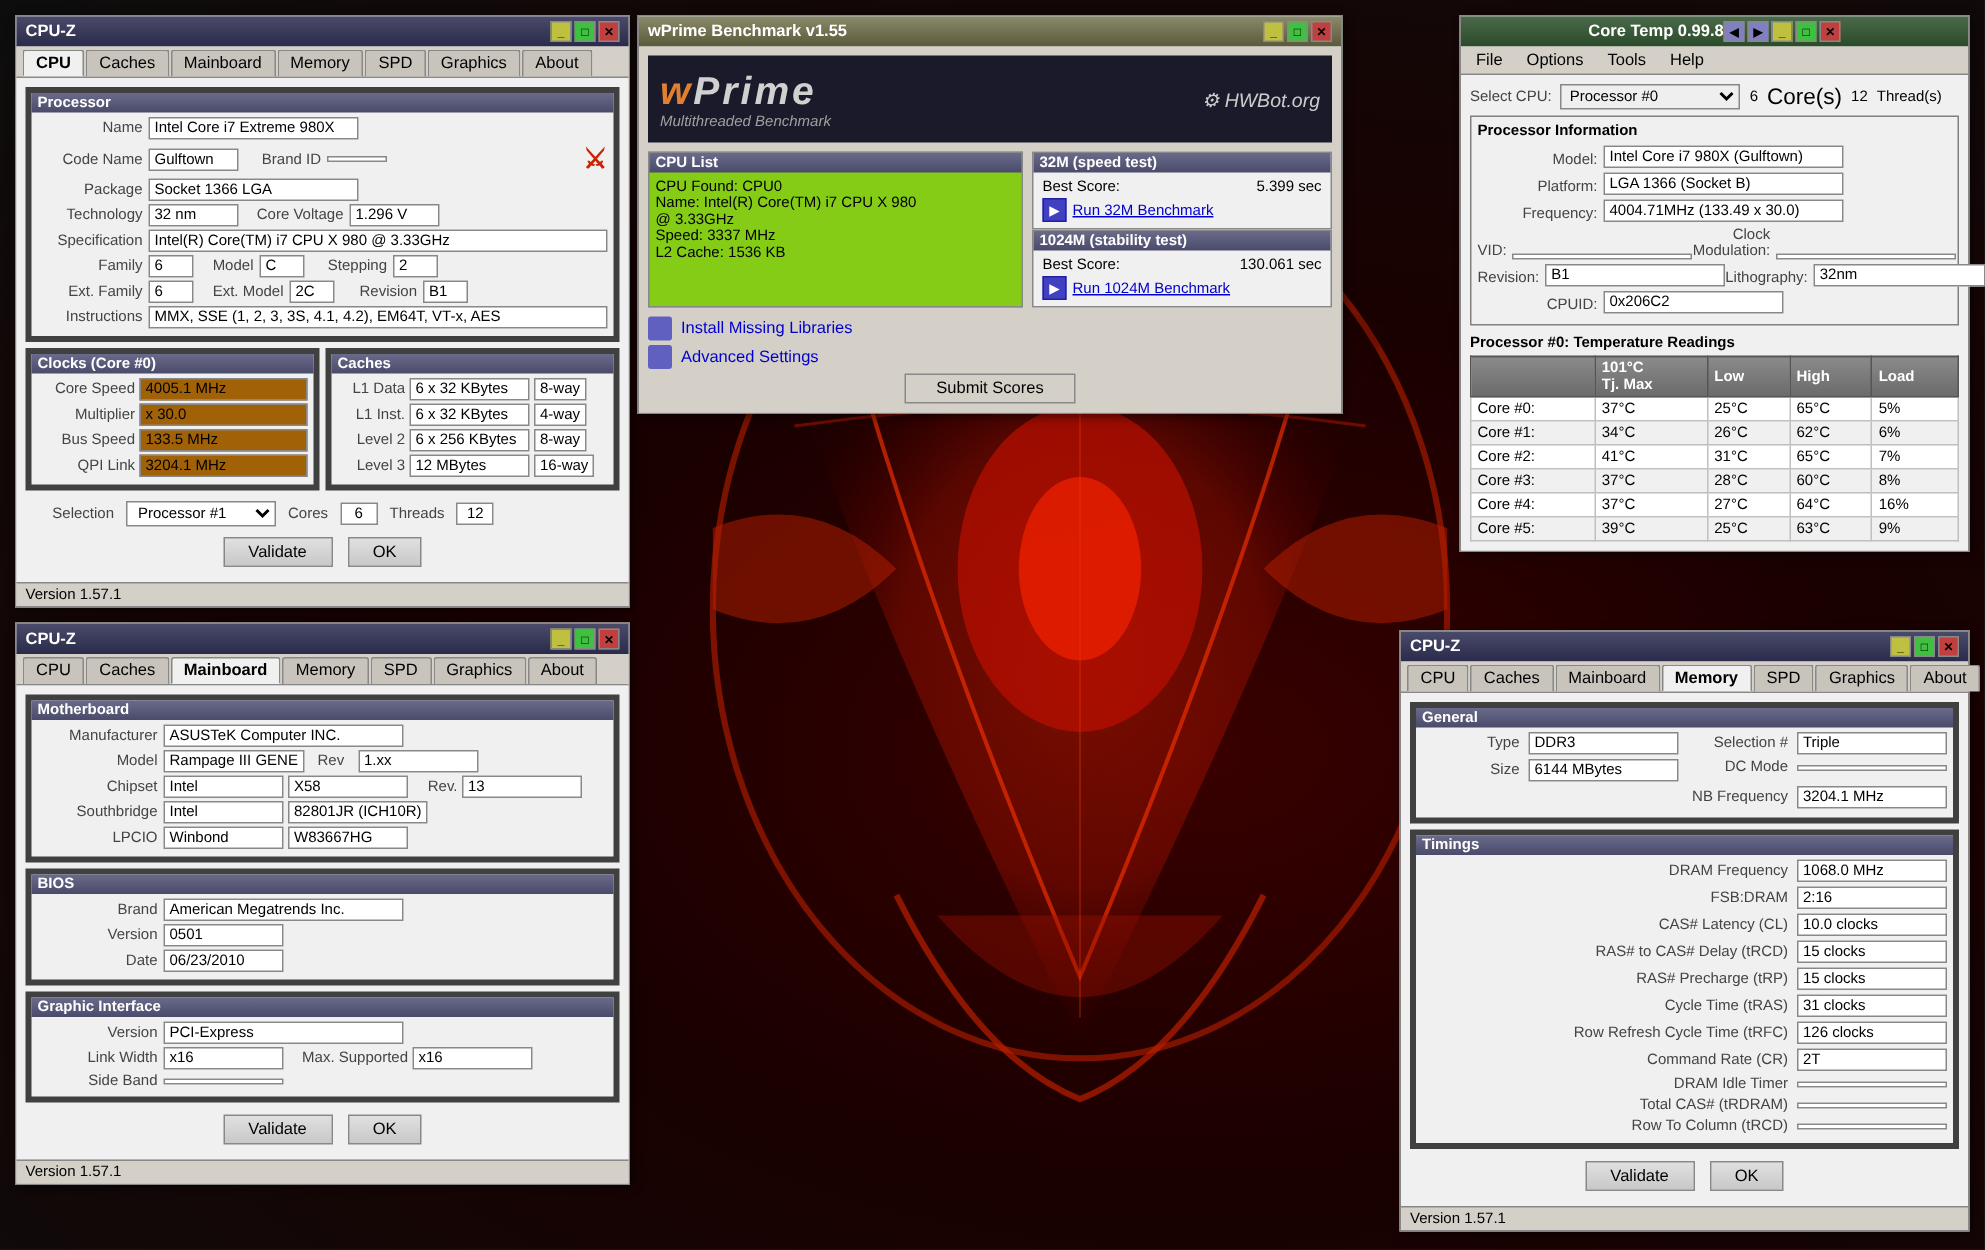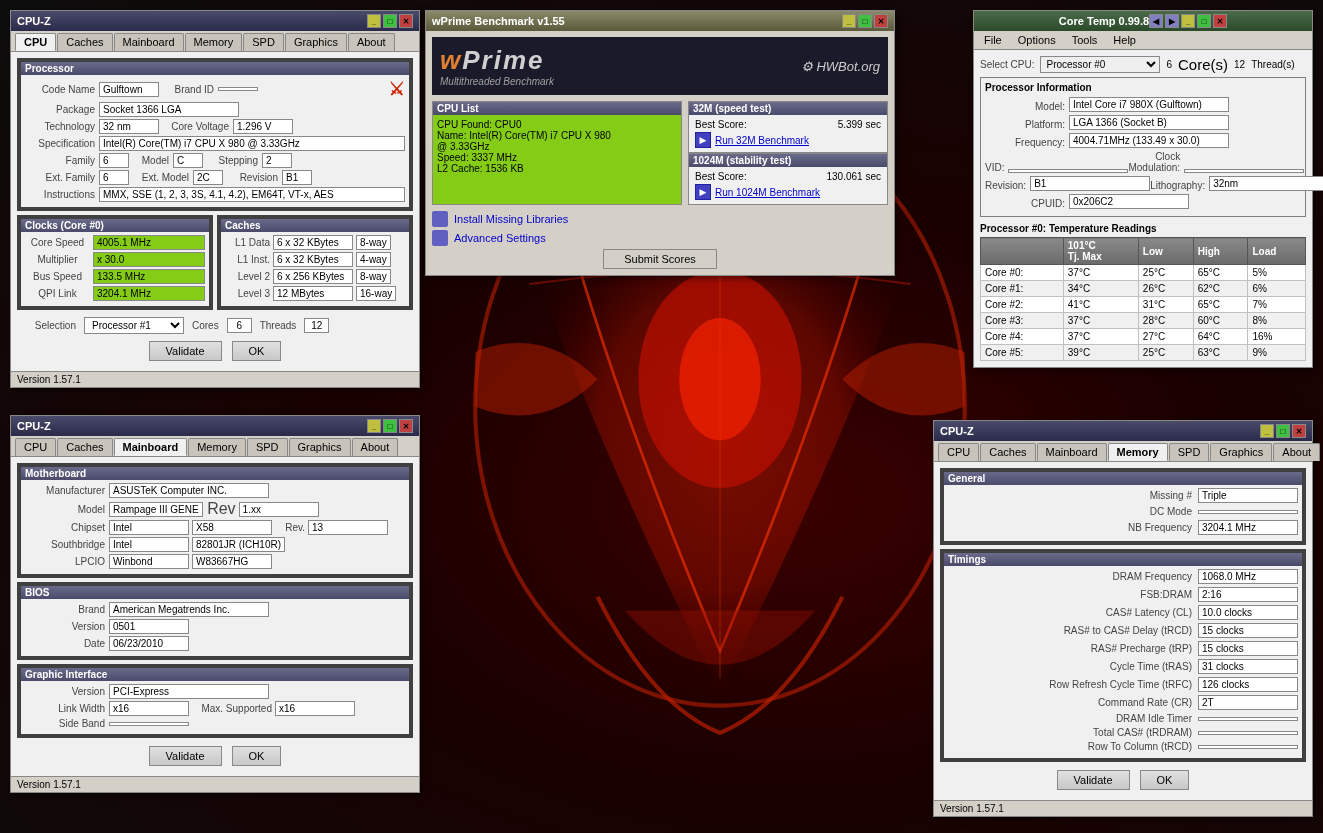--- a/index.html
+++ b/index.html
@@ -150,26 +150,26 @@
 
     .clock-row {
       display: flex;
       align-items: center;
       margin-bottom: 2px;
     }
     .clock-label {
       color: #444;
       font-size: 10px;
       width: 65px;
-      text-align: center;
+      text-align: right;
       margin-right: 3px;
       flex-shrink: 0;
     }
     .clock-value {
-      background: #84cc16;
+      background: #a16207;
       border: 1px solid #888;
       padding: 1px 3px;
       font-size: 10px;
       color: #000;
       flex: 1;
     }
 
     .cache-row {
       display: flex;
       align-items: center;
@@ -541,20 +541,24 @@
     <div class="tab">Memory</div>
     <div class="tab">SPD</div>
     <div class="tab">Graphics</div>
     <div class="tab">About</div>
   </div>
   <div class="window-content">
 
     <div class="section-box">
       <div class="section-title">Processor</div>
       <div class="section-inner">
+        <div class="row-field">
+          <span class="field-label">Name</span>
+          <span class="field-value wide">Intel Core i7 Extreme 980X</span>
+        </div>
         <div class="row-field">
           <span class="field-label">Code Name</span>
           <span class="field-value">Gulftown</span>
           <span class="field-label" style="width:55px;">Brand ID</span>
           <span class="field-value" style="min-width:40px;"></span>
 
           <span style="margin-left:auto;color:#cc2200;font-size:18px;font-weight:bold;">⚔</span>
         </div>
         <div class="row-field">
           <span class="field-label">Package</span>
@@ -897,21 +901,21 @@
     <div class="section-box">
       <div class="section-title">Motherboard</div>
       <div class="section-inner">
         <div class="mb-row">
           <span class="mb-label">Manufacturer</span>
           <span class="mb-value wide">ASUSTeK Computer INC.</span>
         </div>
         <div class="mb-row">
           <span class="mb-label">Model</span>
           <span class="mb-value">Rampage III GENE</span>
-          <span style="font-size:16px;color:#444;width:30px;text-align:right;margin:0 3px;">Rev</span>
+          <span style="font-size:10px;color:#444;width:30px;text-align:center;margin:0 3px;">Rev</span>
           <span class="mb-value">1.xx</span>
         </div>
         <div class="mb-row">
           <span class="mb-label">Chipset</span>
           <span class="mb-value">Intel</span>
           <span class="mb-value" style="margin-left:3px;">X58</span>
           <span style="font-size:10px;color:#444;width:30px;text-align:right;margin:0 3px;">Rev.</span>
           <span class="mb-value">13</span>
         </div>
         <div class="mb-row">
@@ -994,21 +998,31 @@
     <div class="tab">About</div>
   </div>
   <div class="window-content">
 
     <div class="section-box">
       <div class="section-title">General</div>
       <div class="section-inner">
         <div style="display:flex;gap:8px;">
           <div style="flex:1;">
             <div class="mem-row">
-              <span class="mem-label">Missing #</span>
+              <span class="mem-label">Type</span>
+              <span class="mem-value">DDR3</span>
+            </div>
+            <div class="mem-row">
+              <span class="mem-label">Size</span>
+              <span class="mem-value">6144 MBytes</span>
+            </div>
+          </div>
+          <div style="flex:1;">
+            <div class="mem-row">
+              <span class="mem-label">Selection #</span>
               <span class="mem-value">Triple</span>
             </div>
             <div class="mem-row">
               <span class="mem-label">DC Mode</span>
               <span class="mem-value"></span>
             </div>
           </div>
         </div>
         <div class="mem-row">
           <span class="mem-label">NB Frequency</span>

